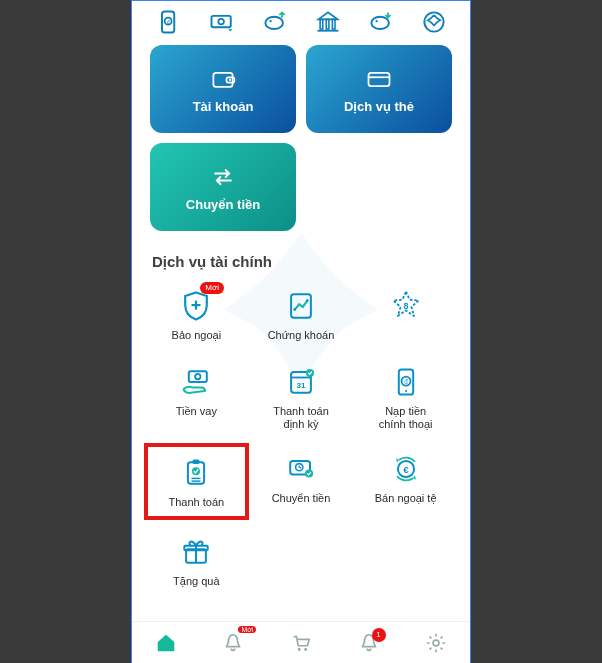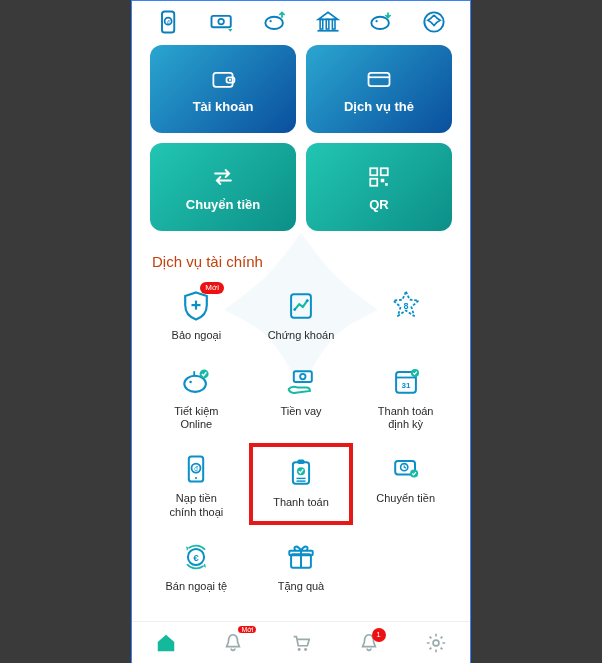--- a/index.html
+++ b/index.html
@@ -53,23 +53,23 @@
     color:#fff;
     font-size:13px;
     font-weight:600;
   }
   .tile svg { width:28px;height:28px;margin-bottom:6px; }
   .tile.blue { background: linear-gradient(135deg,#2aa6d0,#0a4f9e); }
   .tile.teal { background: linear-gradient(135deg,#22c6b2,#0c8f88); }
 
   
   .section-title {
-    font-weight:400;
+    font-weight:700;
     font-size:15px;
-    color:#c2410c;
+    color:#404040;
     padding: 12px 20px 6px;
   }
 
   
   .flower-bg {
     position:absolute;
     top:210px; left:50%; transform:translateX(-50%);
     width:220px;height:220px;
     opacity:0.04;
     pointer-events:none;
@@ -202,30 +202,20 @@
           </svg>
         <span>Dịch vụ thẻ</span>
       </div>
       <div class="tile teal">
         <svg viewBox="0 0 32 32">
             <path d="M7 12 L22 12 M19 8 L23 12 L19 16" stroke="#fff" stroke-width="2.2" fill="none" stroke-linecap="round"></path>
             <path d="M25 20 L10 20 M13 16 L9 20 L13 24" stroke="#fff" stroke-width="2.2" fill="none" stroke-linecap="round"></path>
           </svg>
         <span>Chuyển tiền</span>
       </div>
-      <div class="tile teal">
-        <svg viewBox="0 0 32 32">
-            <rect x="6" y="6" width="8" height="8" fill="none" stroke="#fff" stroke-width="2"></rect>
-            <rect x="18" y="6" width="8" height="8" fill="none" stroke="#fff" stroke-width="2"></rect>
-            <rect x="6" y="18" width="8" height="8" fill="none" stroke="#fff" stroke-width="2"></rect>
-            <rect x="18" y="18" width="4" height="4" fill="#fff"></rect>
-            <rect x="23" y="23" width="3" height="3" fill="#fff"></rect>
-          </svg>
-        <span>QR</span>
-      </div>
     </div>
 
     <svg class="flower-bg" viewBox="0 0 100 100">
         <path d="M50 10 C35 30 35 30 15 45 C35 55 35 55 50 80 C65 55 65 55 85 45 C65 30 65 30 50 10" fill="#0a7fbe"></path>
       </svg>
 
     <div class="section-title">Dịch vụ tài chính</div>
 
     <div class="services">
 
@@ -255,33 +245,20 @@
 
       <div class="svc">
         <span class="icon">
             <svg viewBox="0 0 40 40">
               <path d="M20 4 L24 13 L34 14 L26 21 L29 31 L20 25 L11 31 L14 21 L6 14 L16 13Z" fill="none" stroke="#0a8fc8" stroke-width="2" stroke-linejoin="round" stroke-dasharray="3 2"></path>
               <text x="20" y="23" font-size="10" text-anchor="middle" fill="#0a8fc8" font-weight="bold">8</text>
             </svg>
           </span>
       </div>
 
-      <div class="svc">
-        <span class="icon">
-            <svg viewBox="0 0 40 40">
-              <ellipse cx="19" cy="22" rx="12" ry="9" fill="none" stroke="#0a8fc8" stroke-width="2.3"></ellipse>
-              <circle cx="14" cy="20" r="1.4" fill="#0a8fc8"></circle>
-              <path d="M18 8 L18 14" stroke="#0a8fc8" stroke-width="2"></path>
-              <circle cx="29" cy="11" r="5" fill="#16b9a6"></circle>
-              <path d="M26.5 11 L28.5 13 L31.5 9" stroke="#fff" stroke-width="1.6" fill="none"></path>
-            </svg>
-          </span>
-        <span style="white-space:pre-line">Tiết kiệm
-Online</span>
-      </div>
 
       <div class="svc">
         <span class="icon">
             <svg viewBox="0 0 40 40">
               <rect x="12" y="8" width="20" height="12" rx="2" fill="none" stroke="#0a8fc8" stroke-width="2.2"></rect>
               <circle cx="22" cy="14" r="3" fill="none" stroke="#0a8fc8" stroke-width="2"></circle>
               <path d="M6 28 Q10 24 16 26 L26 26 Q30 26 30 30 L14 32 Q8 33 6 28" fill="none" stroke="#16b9a6" stroke-width="2.2"></path>
             </svg>
           </span>
         <span>Tiền vay</span>

